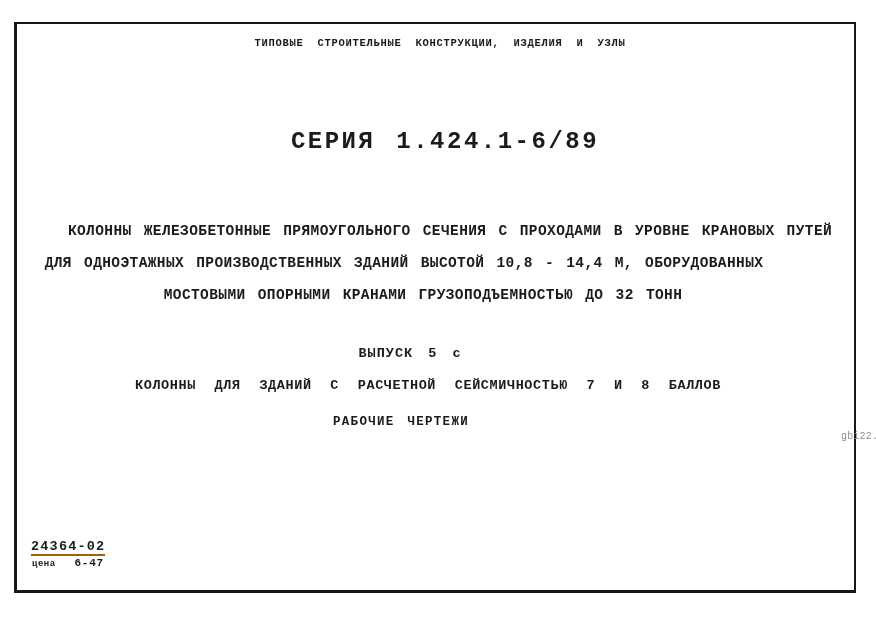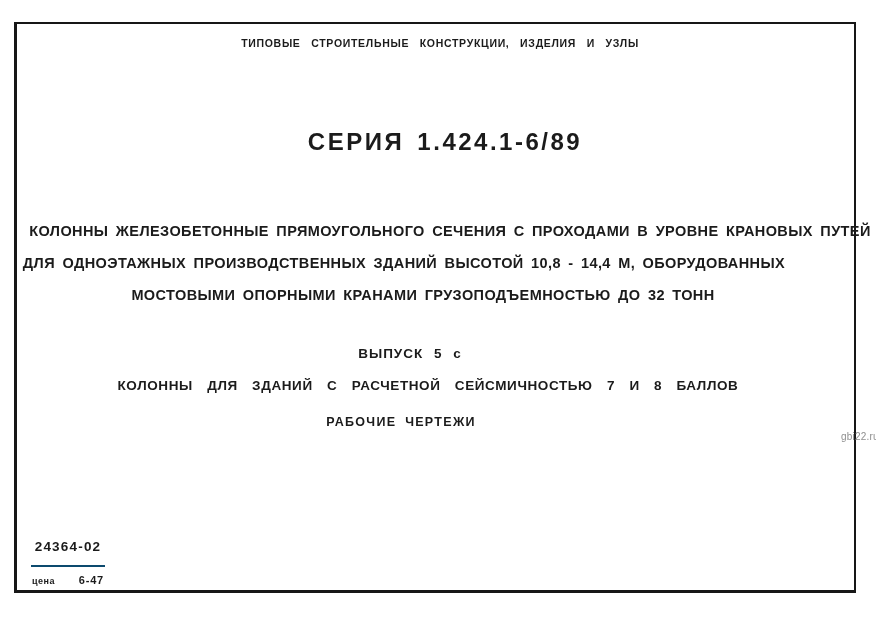--- a/index.html
+++ b/index.html
@@ -5,21 +5,21 @@
   html, body {
     margin: 0;
     padding: 0;
     background: #ffffff;
   }
   .page {
     position: relative;
     width: 876px;
     height: 620px;
     background: #ffffff;
-    font-family: Liberation Sans, sans-serif;
+    font-family: Liberation Mono, monospace;
     color: #1b1b1b;
     overflow: hidden;
   }
   .frame {
     position: absolute;
     left: 14px;
     top: 22px;
     width: 842px;
     height: 571px;
     box-sizing: border-box;
@@ -83,29 +83,29 @@
     position: absolute;
     left: 31px;
     top: 539px;
     width: 74px;
     font-weight: 700;
   }
   .stamp-code {
     font-size: 13.5px;
     letter-spacing: 1.2px;
     text-align: center;
-    border-bottom: 2px solid #0c4a6e;
-    padding-bottom: 11px;
+    border-bottom: 2px solid #a16207;
+    padding-bottom: 0;
     white-space: nowrap;
   }
   .stamp-price-row {
     display: flex;
     justify-content: space-between;
     align-items: baseline;
-    margin-top: 7px;
+    margin-top: 1px;
     padding: 0 1px;
   }
   .stamp-price-label {
     font-size: 9px;
     letter-spacing: 0.5px;
   }
   .stamp-price-value {
     font-size: 11px;
     letter-spacing: 0.8px;
   }

